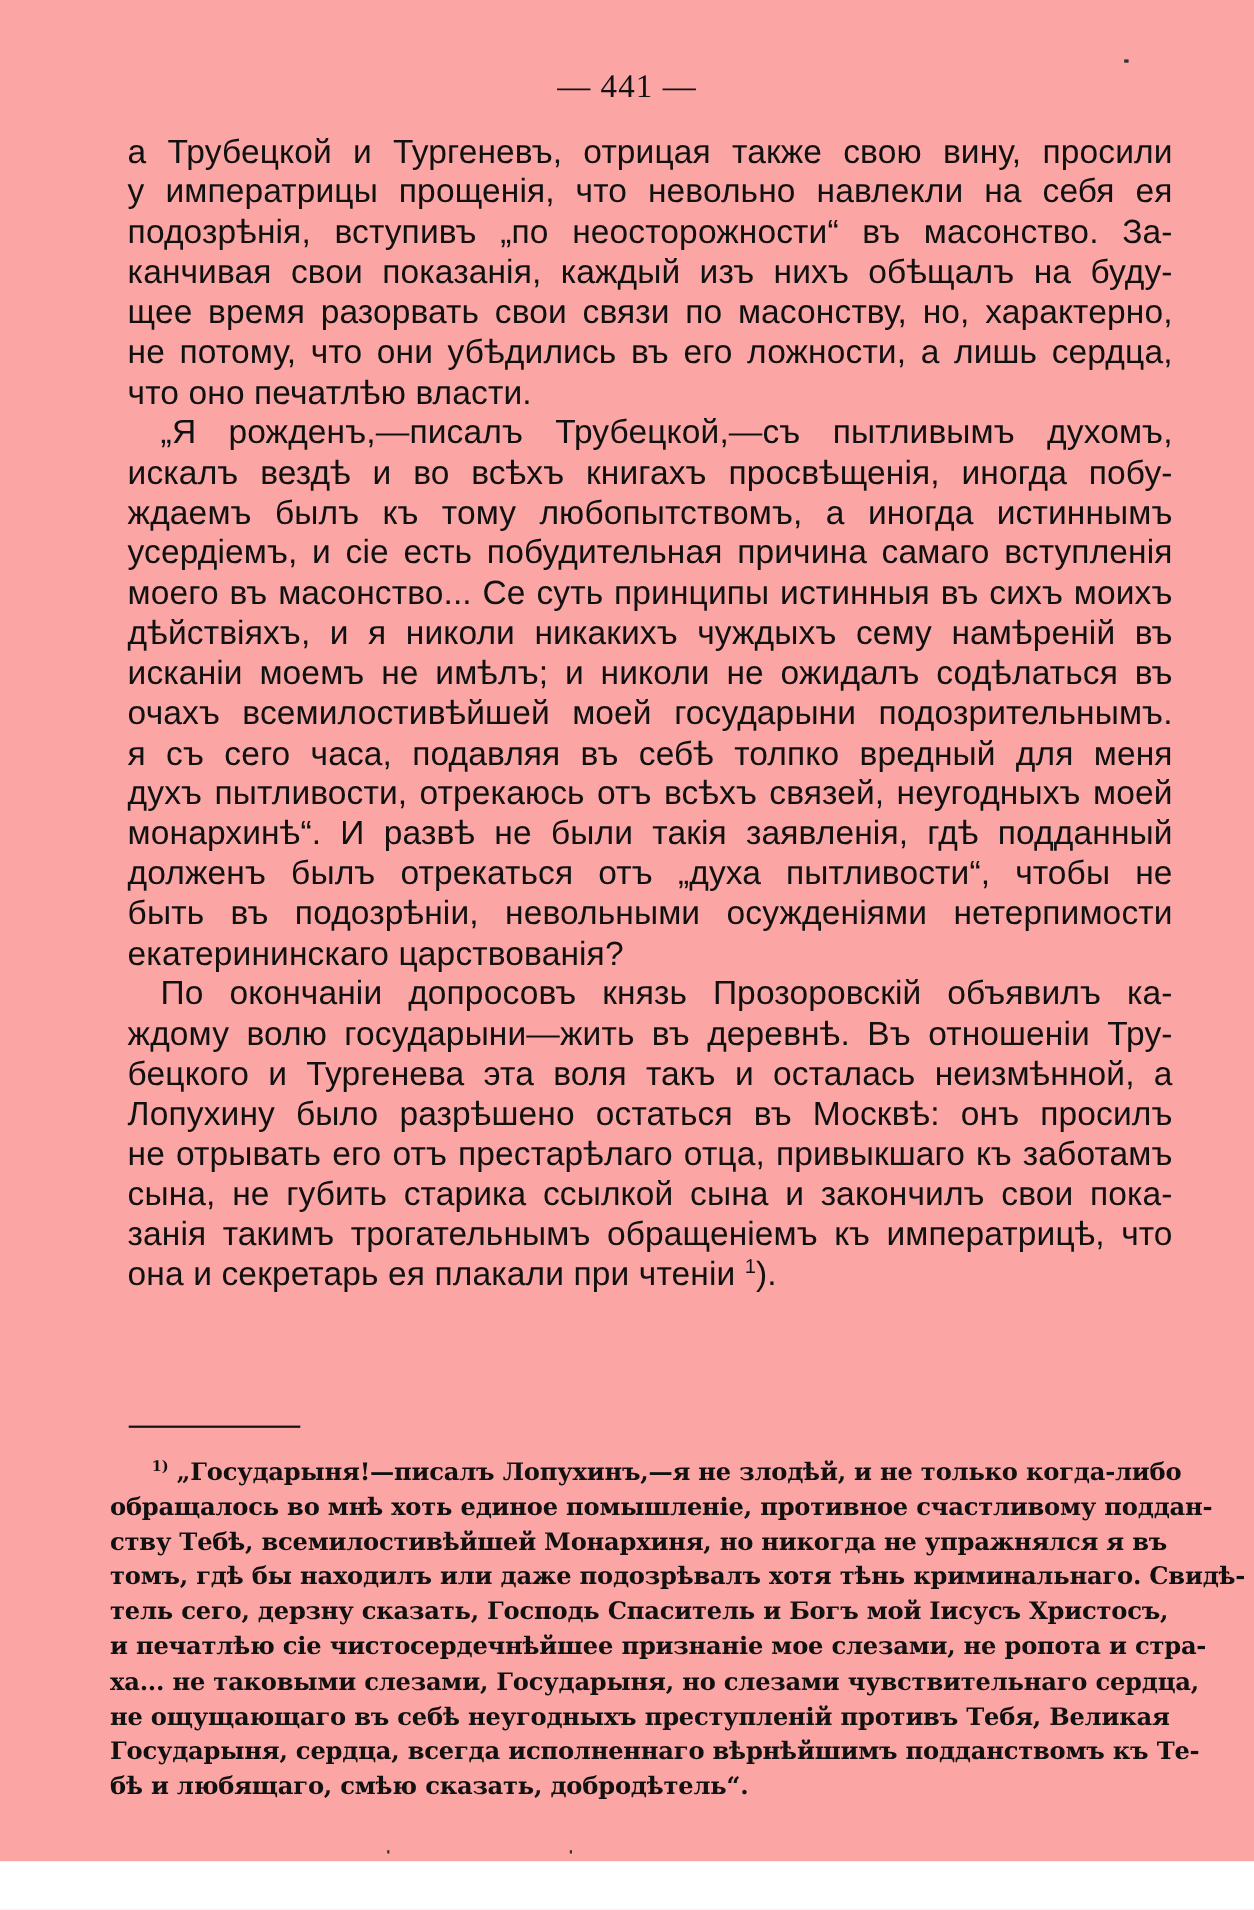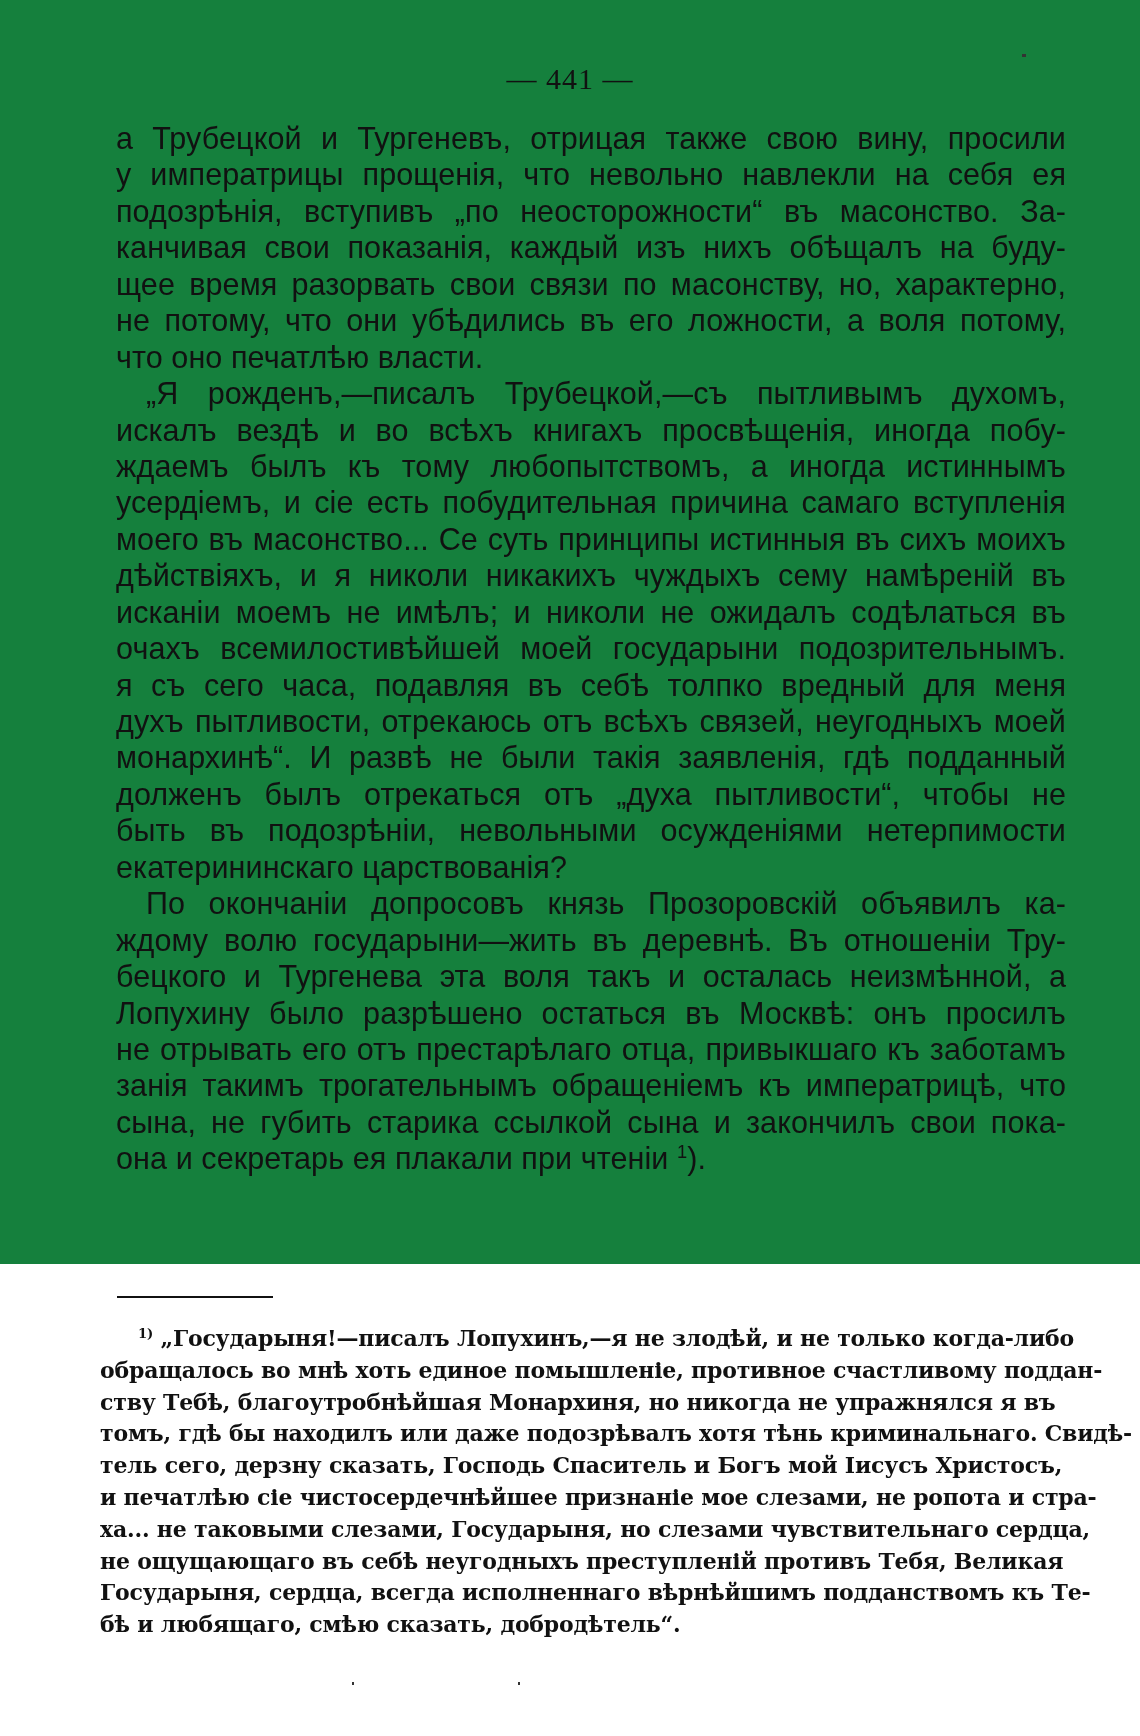--- a/index.html
+++ b/index.html
@@ -1,17 +1,17 @@
 <!DOCTYPE html>
 <html><head>
 <meta charset="utf-8">
 <style>
   html, body { margin: 0; padding: 0; background: #ffffff; }
   body { width: 1140px; height: 1736px; position: relative; overflow: hidden; color: #111111; }
-  .page { position: absolute; left: 0; top: 0; width: 1140px; height: 1264px; background: #15803d; }
+  .page { position: absolute; left: 0; top: 0; width: 1140px; height: 1692px; background: #fca5a5; }
   .page-number {
     position: absolute; top: 62px; left: 0; width: 1140px; text-align: center;
     font-family: "Liberation Serif", "DejaVu Serif", serif; font-size: 30px; letter-spacing: 1px;
   }
   .body-text { position: absolute; left: 116px; top: 120px; width: 950px; }
   .line {
     font-family: Liberation Sans, sans-serif;
     font-size: 30.5px; line-height: 36.45px; height: 36.45px;
     white-space: nowrap; text-align: justify; text-align-last: justify;
     letter-spacing: 0.1px;
@@ -39,21 +39,21 @@
   <div class="page-number">— 441 —</div>
 
   <div class="body-text">
 
     <div>
       <div class="line">а Трубецкой и Тургеневъ, отрицая также свою вину, просили</div>
       <div class="line">у императрицы прощенія, что невольно навлекли на себя ея</div>
       <div class="line">подозрѣнія, вступивъ „по неосторожности“ въ масонство. За-</div>
       <div class="line">канчивая свои показанія, каждый изъ нихъ обѣщалъ на буду-</div>
       <div class="line">щее время разорвать свои связи по масонству, но, характерно,</div>
-      <div class="line">не потому, что они убѣдились въ его ложности, а воля потому,</div>
+      <div class="line">не потому, что они убѣдились въ его ложности, а лишь сердца,</div>
       <div class="line last">что оно печатлѣю власти.</div>
     </div>
 
     <div>
       <div class="line indent">„Я рожденъ,—писалъ Трубецкой,—съ пытливымъ духомъ,</div>
       <div class="line">искалъ вездѣ и во всѣхъ книгахъ просвѣщенія, иногда побу-</div>
       <div class="line">ждаемъ былъ къ тому любопытствомъ, а иногда истиннымъ</div>
       <div class="line">усердіемъ, и сіе есть побудительная причина самаго вступленія</div>
       <div class="line">моего въ масонство... Се суть принципы истинныя въ сихъ моихъ</div>
       <div class="line">дѣйствіяхъ, и я николи никакихъ чуждыхъ сему намѣреній въ</div>
@@ -66,33 +66,33 @@
       <div class="line">быть въ подозрѣніи, невольными осужденіями нетерпимости</div>
       <div class="line last">екатерининскаго царствованія?</div>
     </div>
 
     <div>
       <div class="line indent">По окончаніи допросовъ князь Прозоровскій объявилъ ка-</div>
       <div class="line">ждому волю государыни—жить въ деревнѣ. Въ отношеніи Тру-</div>
       <div class="line">бецкого и Тургенева эта воля такъ и осталась неизмѣнной, а</div>
       <div class="line">Лопухину было разрѣшено остаться въ Москвѣ: онъ просилъ</div>
       <div class="line">не отрывать его отъ престарѣлаго отца, привыкшаго къ заботамъ</div>
+      <div class="line">сына, не губить старика ссылкой сына и закончилъ свои пока-</div>
       <div class="line">занія такимъ трогательнымъ обращеніемъ къ императрицѣ, что</div>
-      <div class="line">сына, не губить старика ссылкой сына и закончилъ свои пока-</div>
       <div class="line last"><span>она и секретарь ея плакали при чтеніи</span> <sup>1</sup><span>).</span></div>
     </div>
   </div>
 
   <div class="footnote-rule"></div>
 
   <div class="footnotes">
     <div>
       <div class="fline indent"><sup>1)</sup> <span>„Государыня!—писалъ Лопухинъ,—я не злодѣй, и не только когда-либо</span></div>
       <div class="fline">обращалось во мнѣ хоть единое помышленіе, противное счастливому поддан-</div>
-      <div class="fline">ству Тебѣ, благоутробнѣйшая Монархиня, но никогда не упражнялся я въ</div>
+      <div class="fline">ству Тебѣ, всемилостивѣйшей Монархиня, но никогда не упражнялся я въ</div>
       <div class="fline">томъ, гдѣ бы находилъ или даже подозрѣвалъ хотя тѣнь криминальнаго. Свидѣ-</div>
       <div class="fline">тель сего, дерзну сказать, Господь Спаситель и Богъ мой Іисусъ Христосъ,</div>
       <div class="fline">и печатлѣю сіе чистосердечнѣйшее признаніе мое слезами, не ропота и стра-</div>
       <div class="fline">ха... не таковыми слезами, Государыня, но слезами чувствительнаго сердца,</div>
       <div class="fline">не ощущающаго въ себѣ неугодныхъ преступленій противъ Тебя, Великая</div>
       <div class="fline">Государыня, сердца, всегда исполненнаго вѣрнѣйшимъ подданствомъ къ Те-</div>
       <div class="fline last">бѣ и любящаго, смѣю сказать, добродѣтель“.</div>
     </div>
   </div>
 

